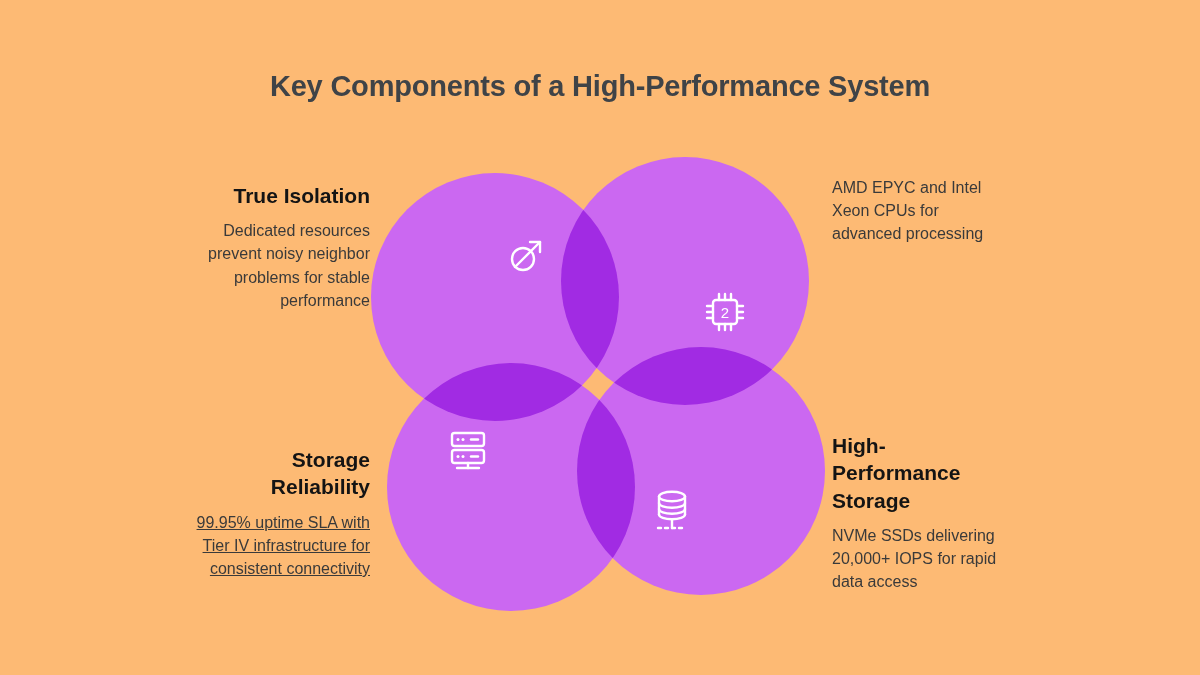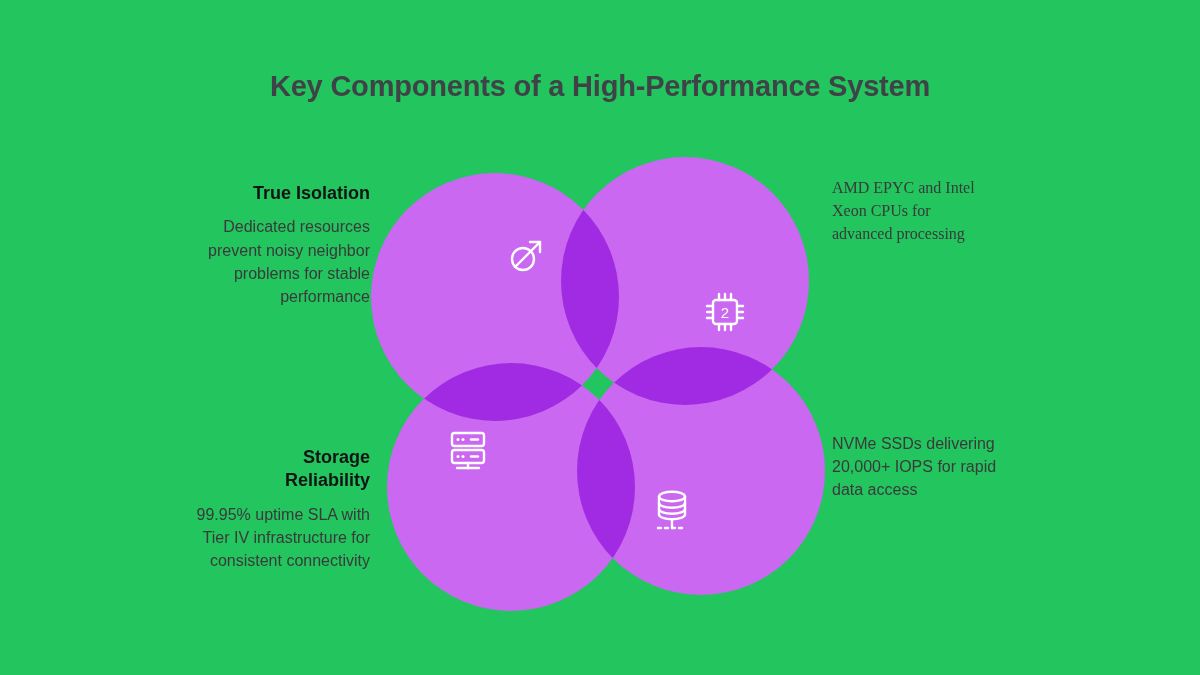--- a/index.html
+++ b/index.html
@@ -1,20 +1,20 @@
 <!DOCTYPE html>
 <html><head>
 <meta charset="utf-8">
 <style>
   html,body { margin:0; padding:0; background:#ffffff; }
   .canvas {
     position: relative;
     width: 1200px;
     height: 675px;
-    background: #22c55e;
+    background: #fdba74;
     overflow: hidden;
     font-family: "Liberation Sans", sans-serif;
   }
   .title {
     position: absolute;
     left: 0; right: 0; top: 70px;
     margin: 0;
     text-align: center;
     font-size: 29px;
     font-weight: bold;
@@ -45,38 +45,38 @@
   }
   .icon svg { display: block; width: 100%; height: 100%; }
   .i-isolation { left: 499px; top: 227px; }
   .i-cpu       { left: 697px; top: 284px; }
   .i-server    { left: 440px; top: 422px; }
   .i-db        { left: 644px; top: 484px; }
 
   .block { position: absolute; }
   .block h2 {
     margin: 0 0 10px 0;
-    font-size: 18px;
+    font-size: 21px;
     font-weight: bold;
     color: #141414;
     line-height: 1.3;
   }
   .block p {
     margin: 0;
     font-size: 16px;
     color: #3a3a3a;
     line-height: 1.45;
   }
   .b-isolation { right: 830px; top: 182px; width: 240px; text-align: right; }
   .b-isolation p { max-width: 190px; margin-left: auto; }
   .b-processors { left: 832px; top: 176px; width: 205px; text-align: left; }
-  .b-processors p { max-width: 160px; font-family: Liberation Serif, serif; }
+  .b-processors p { max-width: 160px; }
   .b-network { right: 830px; top: 446px; width: 240px; text-align: right; }
   .b-network h2 { max-width: 130px; margin-left: auto; }
-  .b-network p { max-width: 200px; margin-left: auto; }
+  .b-network p { max-width: 200px; margin-left: auto; text-decoration: underline; }
   .b-storage { left: 832px; top: 432px; width: 200px; text-align: left; }
   .b-storage h2 { max-width: 145px; }
   .b-storage p { max-width: 185px; }
 
   .stroke { fill: none; stroke: #ffffff; stroke-width: 2.4; stroke-linecap: round; stroke-linejoin: round; }
   .fillw { fill: #ffffff; stroke: none; }
   .chipnum {
     fill: #ffffff; stroke: none;
     font-family: "Liberation Sans", sans-serif;
     font-size: 15px;
@@ -159,16 +159,17 @@
   <div class="block b-processors">
     <p>AMD EPYC and Intel Xeon CPUs for advanced processing</p>
   </div>
 
   <div class="block b-network">
     <h2>Storage Reliability</h2>
     <p>99.95% uptime SLA with Tier IV infrastructure for consistent connectivity</p>
   </div>
 
   <div class="block b-storage">
+    <h2>High-Performance Storage</h2>
     <p>NVMe SSDs delivering 20,000+ IOPS for rapid data access</p>
   </div>
 
 </div>
 
 </body></html>

